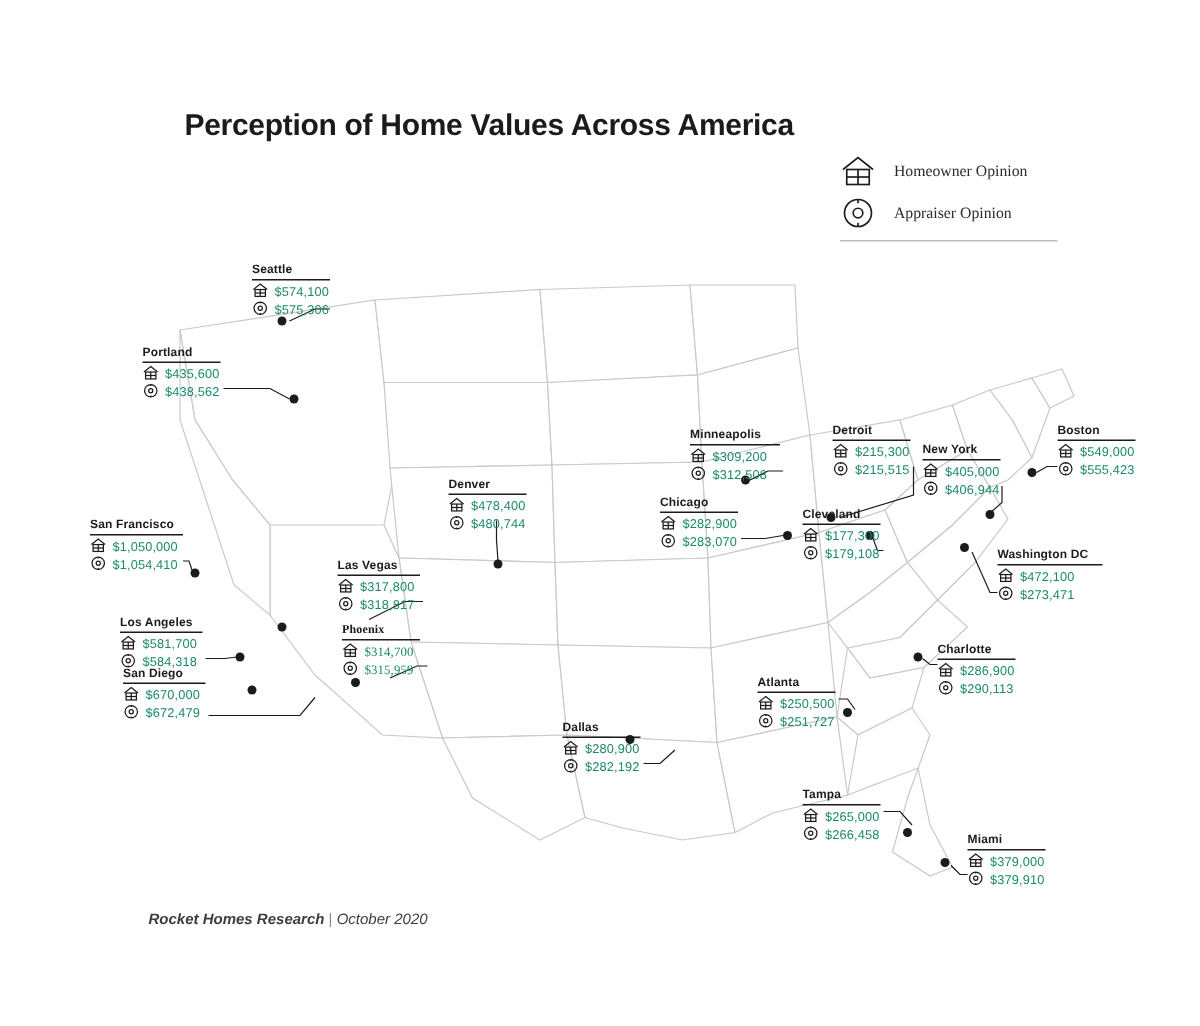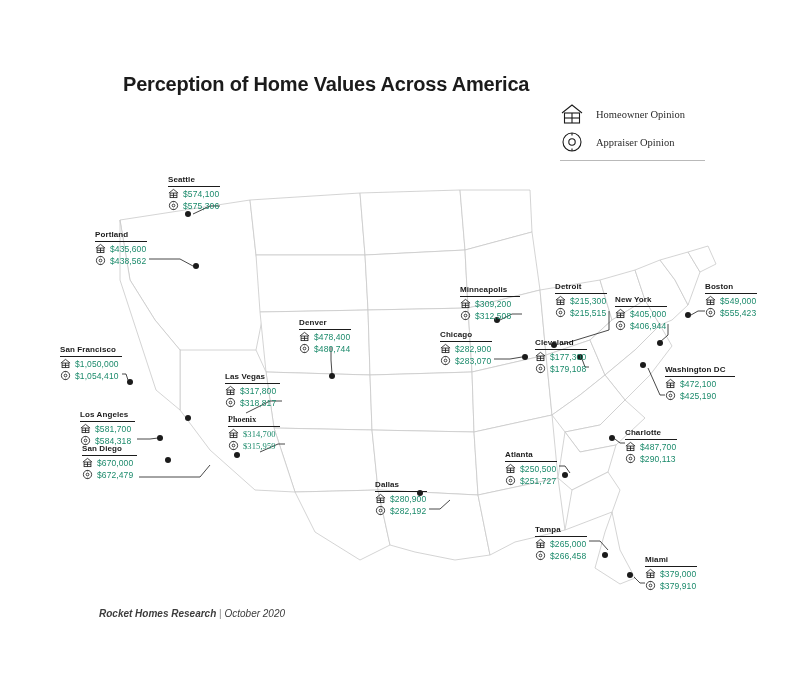--- a/index.html
+++ b/index.html
@@ -558,36 +558,36 @@
           </div>
           <div class="row">
             <span class="ic">
               <svg width="11" height="11" viewBox="0 0 24 22">
                 <circle cx="12" cy="11" r="9" fill="none" stroke="#1b1b1b" stroke-width="1.8"></circle>
                 <circle cx="12" cy="11" r="3" fill="none" stroke="#1b1b1b" stroke-width="1.8"></circle>
                 <line x1="12" y1="2" x2="12" y2="4" stroke="#1b1b1b" stroke-width="1.8"></line>
                 <line x1="12" y1="18" x2="12" y2="20" stroke="#1b1b1b" stroke-width="1.8"></line>
               </svg>
             </span>
-            <span class="val">$425,190</span>
+            <span class="val">$273,471</span>
           </div>
         </div>
         <div class="label" style="left: 565px; top: 268px; width: 52px;">
           <div class="city">Charlotte</div>
           <div class="underline"></div>
           <div class="row">
             <span class="ic">
               <svg width="11" height="11" viewBox="0 0 24 22">
                 <path d="M2 10 L12 2 L22 10" fill="none" stroke="#1b1b1b" stroke-width="1.8"></path>
                 <rect x="4.5" y="10" width="15" height="10" fill="none" stroke="#1b1b1b" stroke-width="1.8"></rect>
                 <line x1="12" y1="10" x2="12" y2="20" stroke="#1b1b1b" stroke-width="1.8"></line>
                 <line x1="4.5" y1="15" x2="19.5" y2="15" stroke="#1b1b1b" stroke-width="1.8"></line>
               </svg>
             </span>
-            <span class="val">$487,700</span>
+            <span class="val">$286,900</span>
           </div>
           <div class="row">
             <span class="ic">
               <svg width="11" height="11" viewBox="0 0 24 22">
                 <circle cx="12" cy="11" r="9" fill="none" stroke="#1b1b1b" stroke-width="1.8"></circle>
                 <circle cx="12" cy="11" r="3" fill="none" stroke="#1b1b1b" stroke-width="1.8"></circle>
                 <line x1="12" y1="2" x2="12" y2="4" stroke="#1b1b1b" stroke-width="1.8"></line>
                 <line x1="12" y1="18" x2="12" y2="20" stroke="#1b1b1b" stroke-width="1.8"></line>
               </svg>
             </span>

